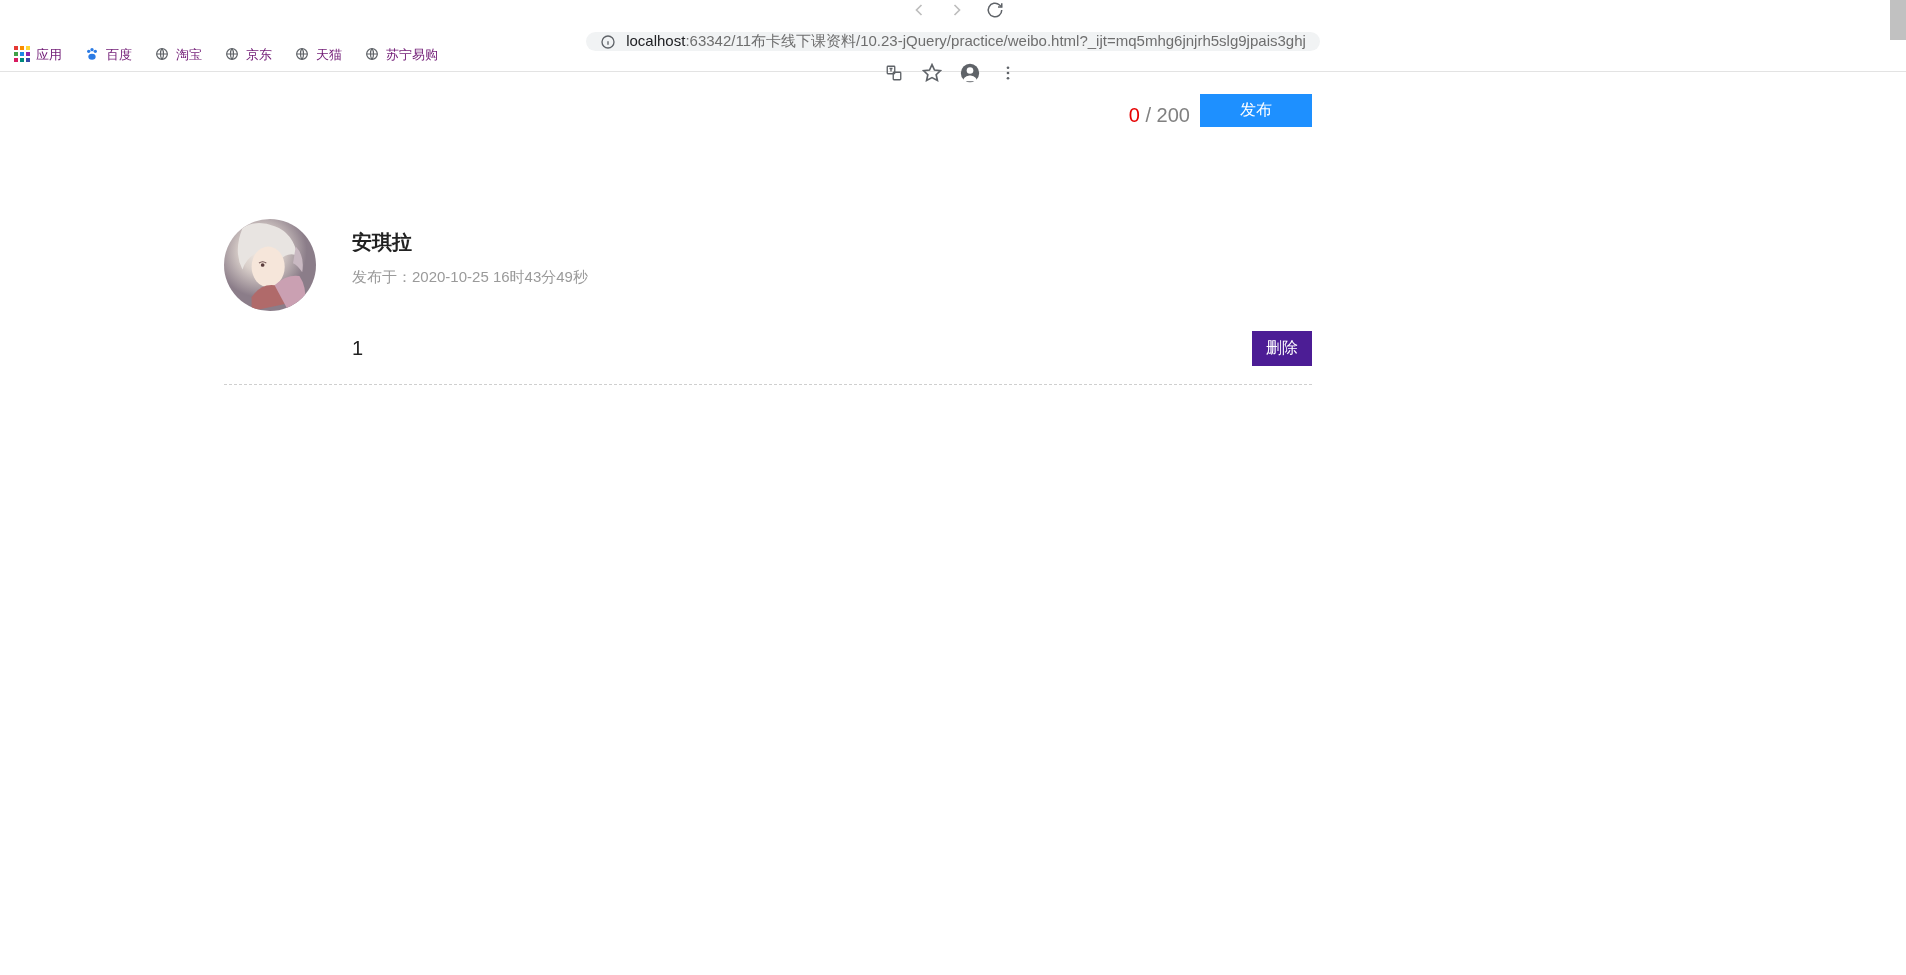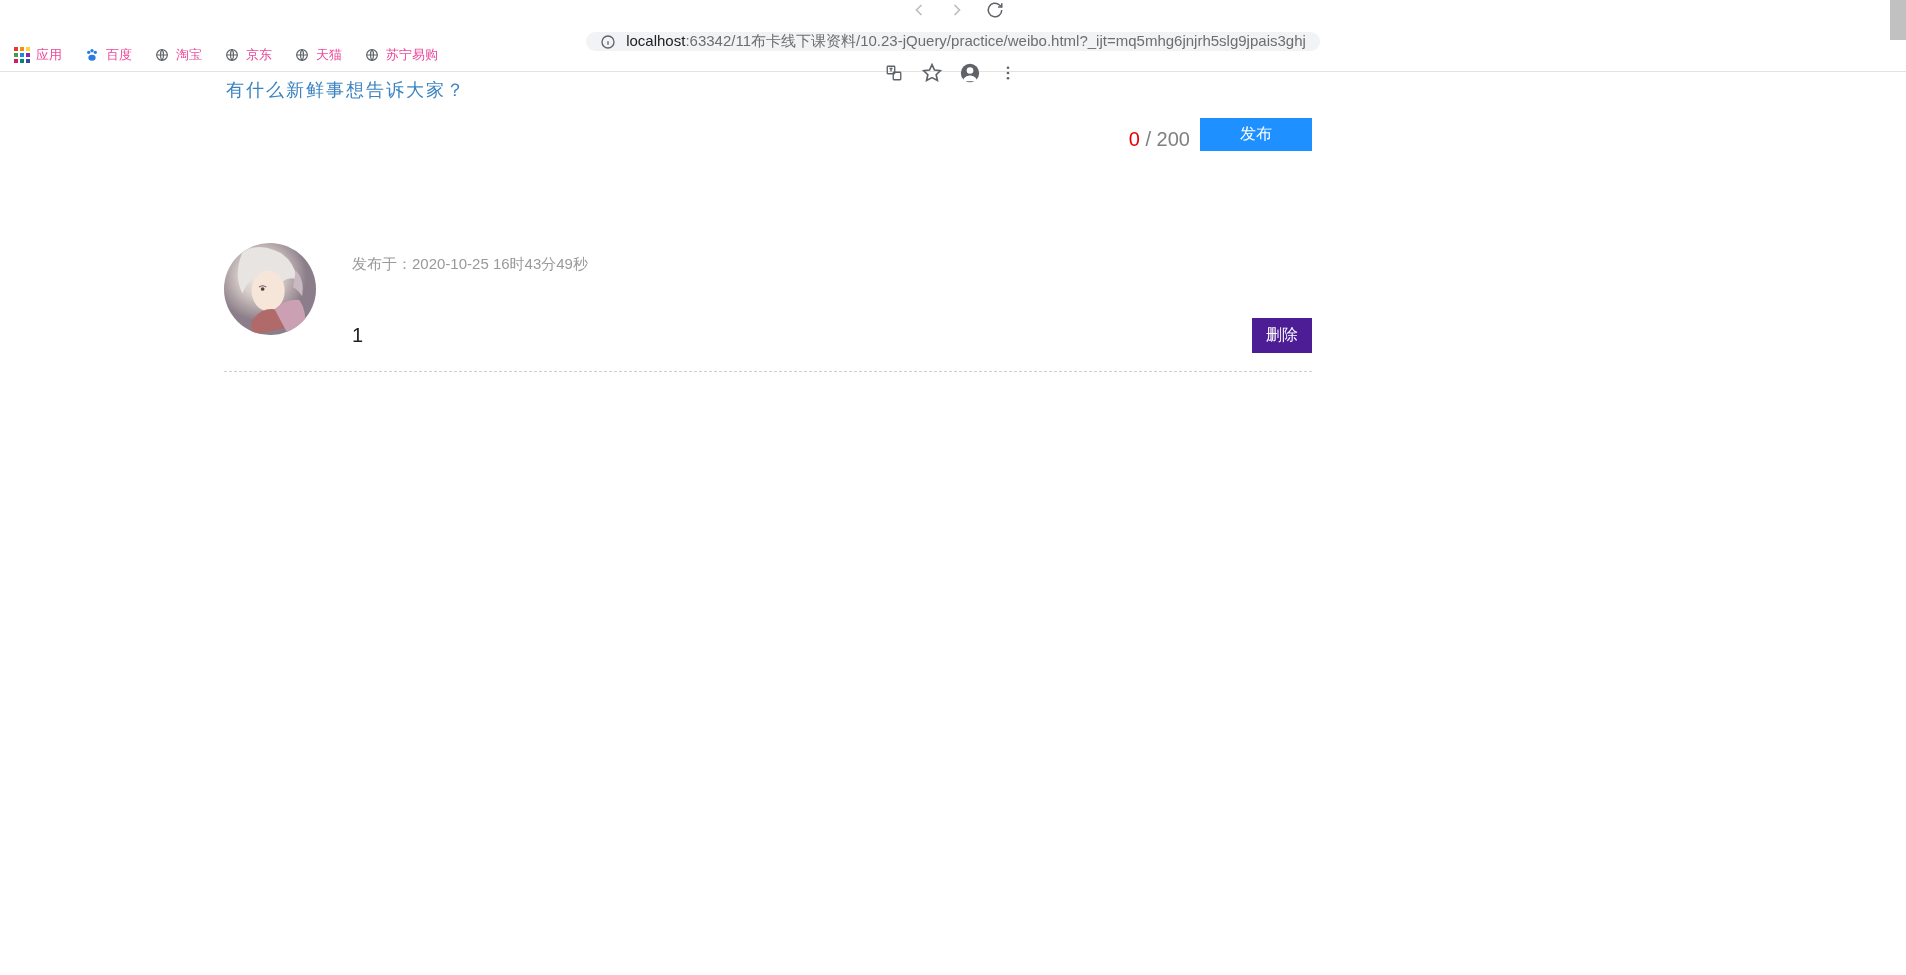--- a/index.html
+++ b/index.html
@@ -11,21 +11,21 @@
     .nav-icons { display: flex; align-items: center; gap: 18px; padding-left: 8px; }
     .nav-icon { width: 20px; height: 20px; display: flex; align-items: center; justify-content: center; color: #5f6368; }
     .nav-icon.disabled { color: #bdbdbd; }
     .address-bar { flex: 1; display: flex; align-items: center; background: #f1f3f4; border-radius: 16px; height: 30px; padding: 0 14px; margin: 0 6px; }
     .info-icon { width: 16px; height: 16px; margin-right: 10px; color: #5f6368; }
     .url-text { font-size: 15px; color: #6e6e6e; white-space: nowrap; }
     .url-host { color: #202124; }
     .right-icons { display: flex; align-items: center; gap: 18px; padding-right: 4px; }
 
     .bookmarks-row { display: flex; align-items: center; height: 34px; padding: 0 14px; gap: 22px; border-bottom: 1px solid #e3e3e3; }
-    .bm-item { display: flex; align-items: center; gap: 6px; font-size: 13px; color: #ec4899; cursor: pointer; }
+    .bm-item { display: flex; align-items: flex-start; gap: 6px; font-size: 13px; color: #701a75; cursor: pointer; }
     .bm-icon { width: 16px; height: 16px; display: flex; align-items: center; justify-content: center; }
     .apps-icon { display: grid; grid-template-columns: repeat(3, 4px); grid-gap: 2px; }
     .apps-icon span { width: 4px; height: 4px; }
     .apps-icon span:nth-child(1){background:#e53935;} .apps-icon span:nth-child(2){background:#fb8c00;} .apps-icon span:nth-child(3){background:#fdd835;}
     .apps-icon span:nth-child(4){background:#43a047;} .apps-icon span:nth-child(5){background:#1e88e5;} .apps-icon span:nth-child(6){background:#8e24aa;}
     .apps-icon span:nth-child(7){background:#d81b60;} .apps-icon span:nth-child(8){background:#00897b;} .apps-icon span:nth-child(9){background:#3949ab;}
     .paw-icon { color: #2b7be4; font-size: 16px; }
     .globe-icon { color: #5f6368; }
 
     
@@ -178,21 +178,20 @@
             <path d="M4 12h16M12 4c3 3 3 13 0 16M12 4c-3 3-3 13 0 16"></path>
           </svg>
       </div>
       <span>苏宁易购</span>
     </div>
   </div>
 </div>
 
 <div class="page">
   <div class="content">
-    <div class="prompt-title">有什么新鲜事想告诉大家？</div>
 
     <div class="composer">
       <div class="composer-footer">
         <div class="counter">
           <span class="count">0</span><span> / 200</span>
         </div>
         <button class="publish-btn">发布</button>
       </div>
     </div>
 
@@ -211,20 +210,21 @@
             <path d="M20 10 Q35 0 55 8 Q75 15 80 40 Q70 35 60 45 Q55 30 40 35 Q25 40 20 55 Q10 35 20 10Z" fill="#e8e4e1"></path>
             <path d="M78 30 Q88 40 85 58 Q80 50 75 48Z" fill="#c9b9c2"></path>
             <ellipse cx="48" cy="52" rx="18" ry="22" fill="#f6e6da"></ellipse>
             <path d="M38 48 Q42 45 46 48" stroke="#6b4d4d" stroke-width="1.2" fill="none"></path>
             <circle cx="42" cy="50" r="2" fill="#5a3d3d"></circle>
             <path d="M30 85 Q40 70 55 72 Q70 74 78 90 L30 100Z" fill="#b06a6a"></path>
             <path d="M55 72 Q68 60 82 62 Q90 74 88 90 L70 100Z" fill="#caa0b2"></path>
           </svg>
         </div>
         <div class="post-body">
+          <div class="post-name">安琪拉</div>
           <div class="post-time">发布于：2020-10-25 16时43分49秒</div>
           <div class="post-content-row">
             <div class="post-text">1</div>
             <button class="delete-btn">删除</button>
           </div>
         </div>
       </div>
     </div>
   </div>
 </div>

